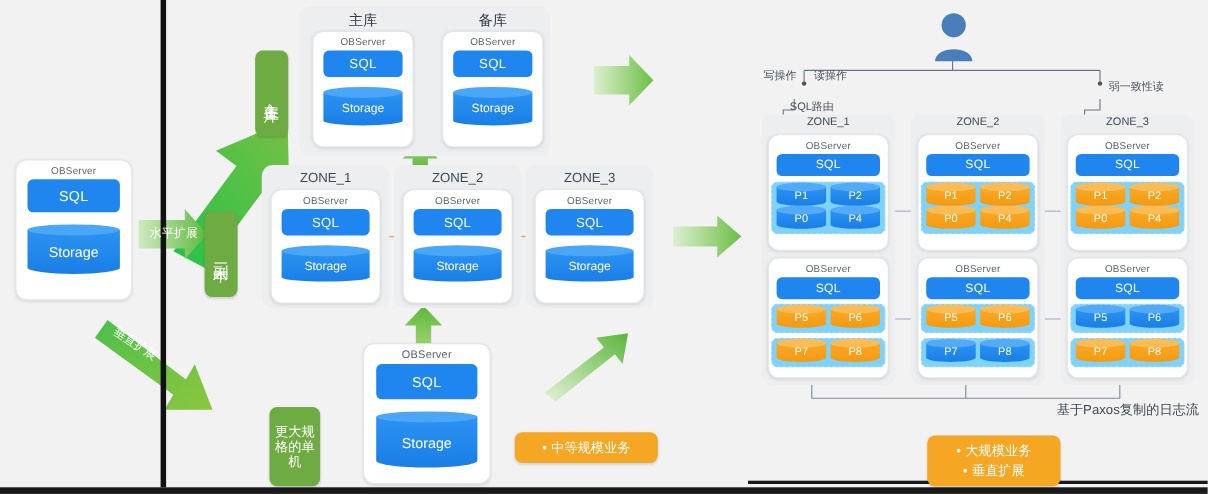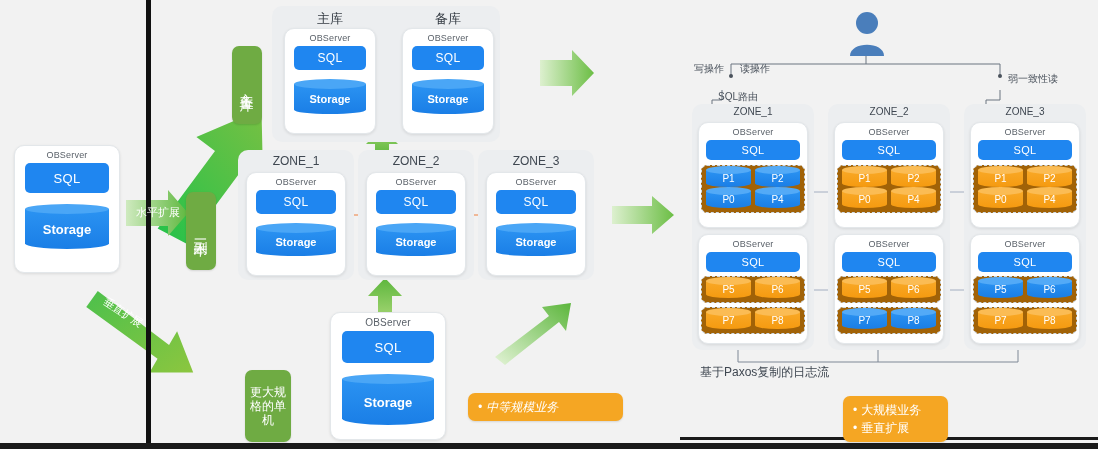--- a/index.html
+++ b/index.html
@@ -5,21 +5,21 @@
   html,body{margin:0;padding:0;}
   body{
     width:1098px;height:449px;
     background:#f2f2f2;
     font-family:"Liberation Sans","DejaVu Sans",sans-serif;
     overflow:hidden;position:relative;
   }
   #stage{position:relative;width:1098px;height:449px;background:#f2f2f2;}
 
   
-  .abs{position:absolute;box-sizing:border-box;}
+  .abs{position:absolute;box-sizing:border-box;text-align:center;}
   .zonewrap{
     background:#eceef0;border-radius:10px;
   }
   .obsvr{
     background:#ffffff;border:1px solid #e3e7ea;border-radius:10px;
     box-shadow:0 1px 3px rgba(0,0,0,.10);
     display:flex;flex-direction:column;align-items:center;
   }
   .obsvr-title{
     color:#5a6169;font-size:9px;letter-spacing:.2px;
@@ -28,21 +28,20 @@
   .sqlbox{
     background:#1f86f0;color:#ffffff;border-radius:5px;
     display:flex;align-items:center;justify-content:center;
     font-size:13px;letter-spacing:.3px;
   }
   .cyl{
     position:relative;border-radius:0 0 50% 50%/0 0 14% 14%;
     background:linear-gradient(180deg,#2b93f2 0%,#1a7ee6 100%);
     color:#fff;display:flex;align-items:center;justify-content:center;
     font-size:13px;
-    font-weight:bold;
   }
   .cyl:before{
     content:"";position:absolute;left:0;right:0;top:-5px;height:10px;
     border-radius:50%;background:#4aa6f6;
   }
   .cyl span{position:relative;z-index:2;}
 
   
   .pcyl{
     position:relative;border-radius:0 0 50% 50%/0 0 22% 22%;
@@ -53,21 +52,21 @@
     content:"";position:absolute;left:0;right:0;top:-4px;height:8px;
     border-radius:50%;
   }
   .pcyl span{position:relative;z-index:2;}
   .pcyl.blue{background:linear-gradient(180deg,#2b93f2,#1a7ee6);}
   .pcyl.blue:before{background:#53aaf7;}
   .pcyl.orange{background:linear-gradient(180deg,#f9a927,#f59a10);}
   .pcyl.orange:before{background:#fbbc54;}
 
   .pgroup{
-    border:1px dashed #cfd9e4;border-radius:6px;background:#a16207;
+    border:1px dashed #cfd9e4;border-radius:6px;background:#7dd3fc;
     display:grid;grid-template-columns:1fr 1fr;gap:4px;padding:4px;
   }
 
   
   .greenlabel{
     background:#6fab43;color:#ffffff;border-radius:7px;
     display:flex;align-items:center;justify-content:center;
     text-align:center;font-size:14px;line-height:1.15;
     box-shadow:0 1px 2px rgba(0,0,0,.12);
   }
@@ -88,21 +87,21 @@
 
   .divider{background:#111111;}
   .bottombar{background:#1a1a1a;}
 
   .proxybar{
     background:#1f86f0;color:#fff;border-radius:2px;
     display:flex;align-items:center;justify-content:center;
     font-size:13px;letter-spacing:.3px;
   }
   .smalltext{color:#4a525c;font-size:10px;white-space:nowrap;}
-  .caption{color:#3f4751;font-size:12px;white-space:nowrap;text-align:left;}
+  .caption{color:#3f4751;font-size:12px;white-space:nowrap;text-align:right;}
 
   svg.ov{position:absolute;left:0;top:0;width:1098px;height:449px;pointer-events:none;}
 </style>
 </head>
 <body>
 
 <div id="stage">
 
   <svg class="ov" viewBox="0 0 1098 449">
     <defs>
@@ -279,21 +278,21 @@
   </div>
 
   <div class="abs obsvr" style="left:330px;top:312px;width:116px;height:128px;">
     <div class="obsvr-title" style="font-size:10px;">OBServer</div>
     <div class="sqlbox" style="width:92px;height:32px;">SQL</div>
     <div class="cyl" style="width:92px;height:46px;margin-top:16px;">
       <span>Storage</span>
     </div>
   </div>
 
-  <div class="abs tagbox" style="left:468px;top:393px;width:155px;font-style:italic;">
+  <div class="abs tagbox" style="left:468px;top:393px;width:130px;">
     <div><span class="bullet">•</span><span>中等规模业务</span></div>
   </div>
 
   <div class="abs" style="left:846px;top:10px;width:42px;height:46px;">
     <svg width="42" height="46" viewBox="0 0 42 46">
       <circle cx="21" cy="13" r="11" fill="#4a7ebb"></circle>
       <path d="M 4,46 C 4,31 38,31 38,46 Z" fill="#4a7ebb"></path>
     </svg>
   </div>
 
@@ -427,18 +426,18 @@
           <span>P7</span>
         </div>
       <div class="pcyl orange" style="height:17px;">
           <span>P8</span>
         </div>
     </div>
   </div>
 
   <div class="abs caption" style="left:700px;top:364px;width:390px;">基于Paxos复制的日志流</div>
 
-  <div class="abs tagbox" style="left:843px;top:396px;width:105px;">
+  <div class="abs tagbox" style="left:843px;top:396px;width:121px;">
     <div><span class="bullet">•</span><span>大规模业务</span></div>
     <div><span class="bullet">•</span><span>垂直扩展</span></div>
   </div>
 
 </div>
 
 </body></html>

